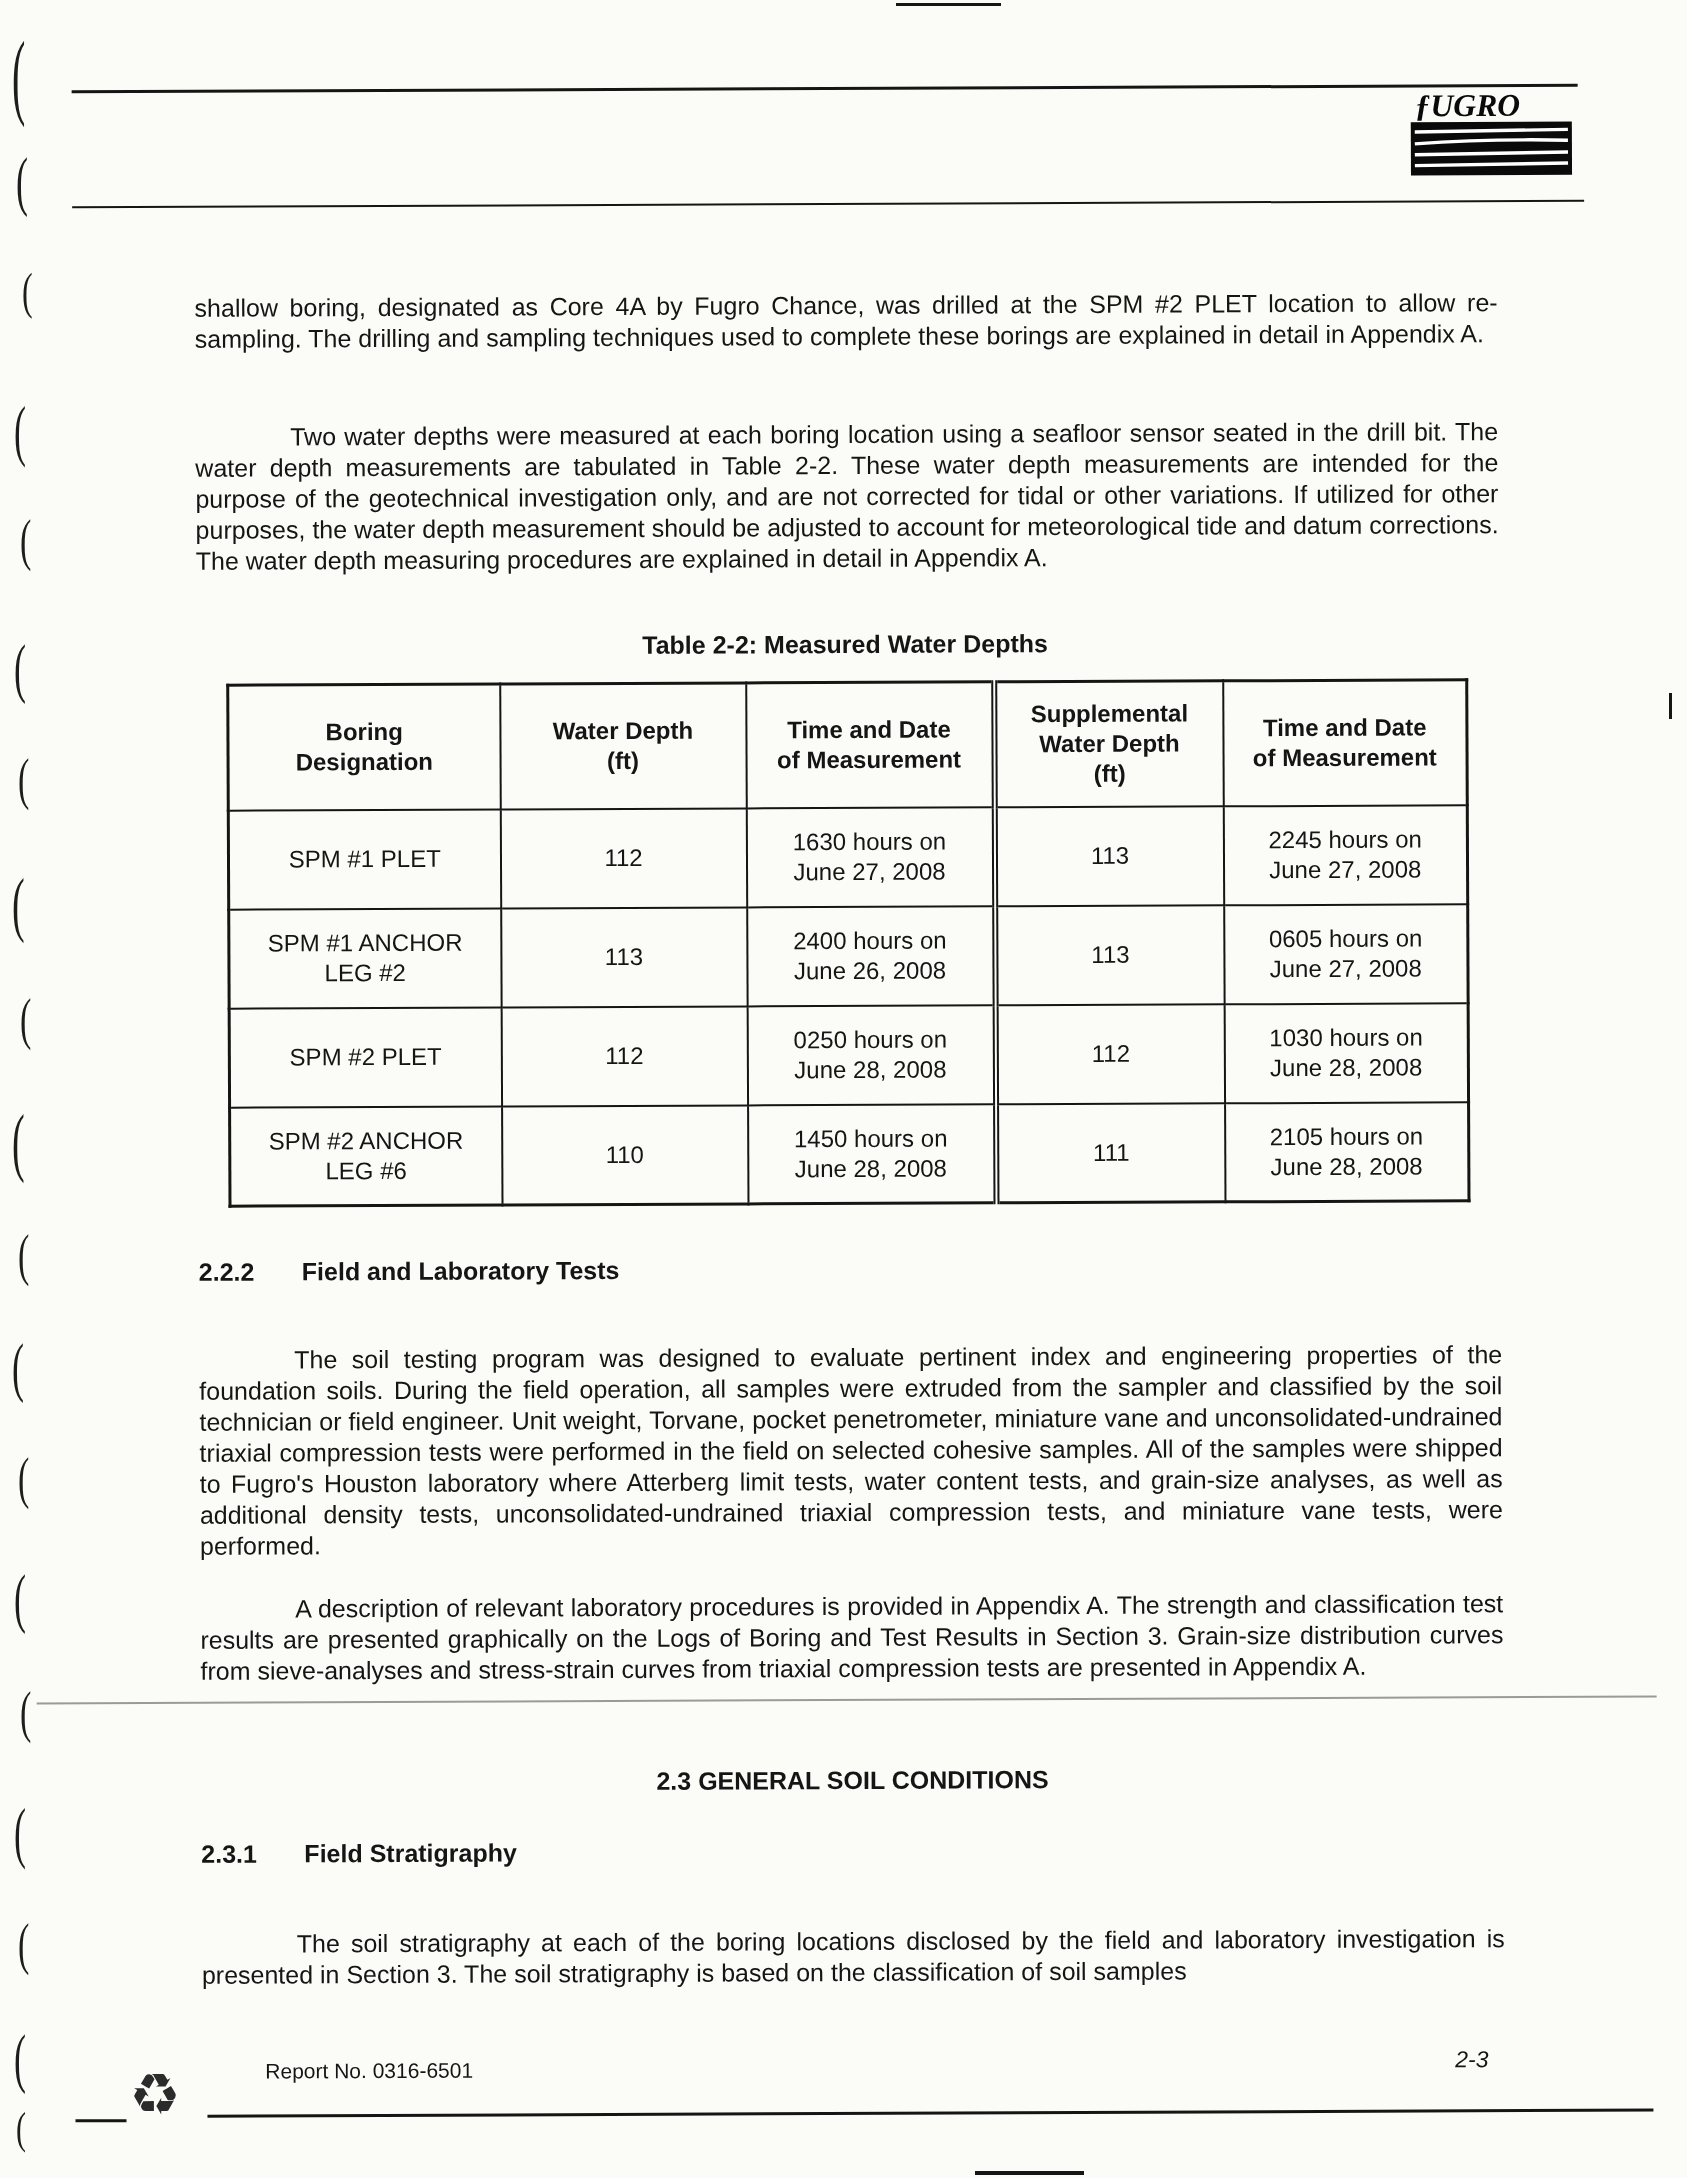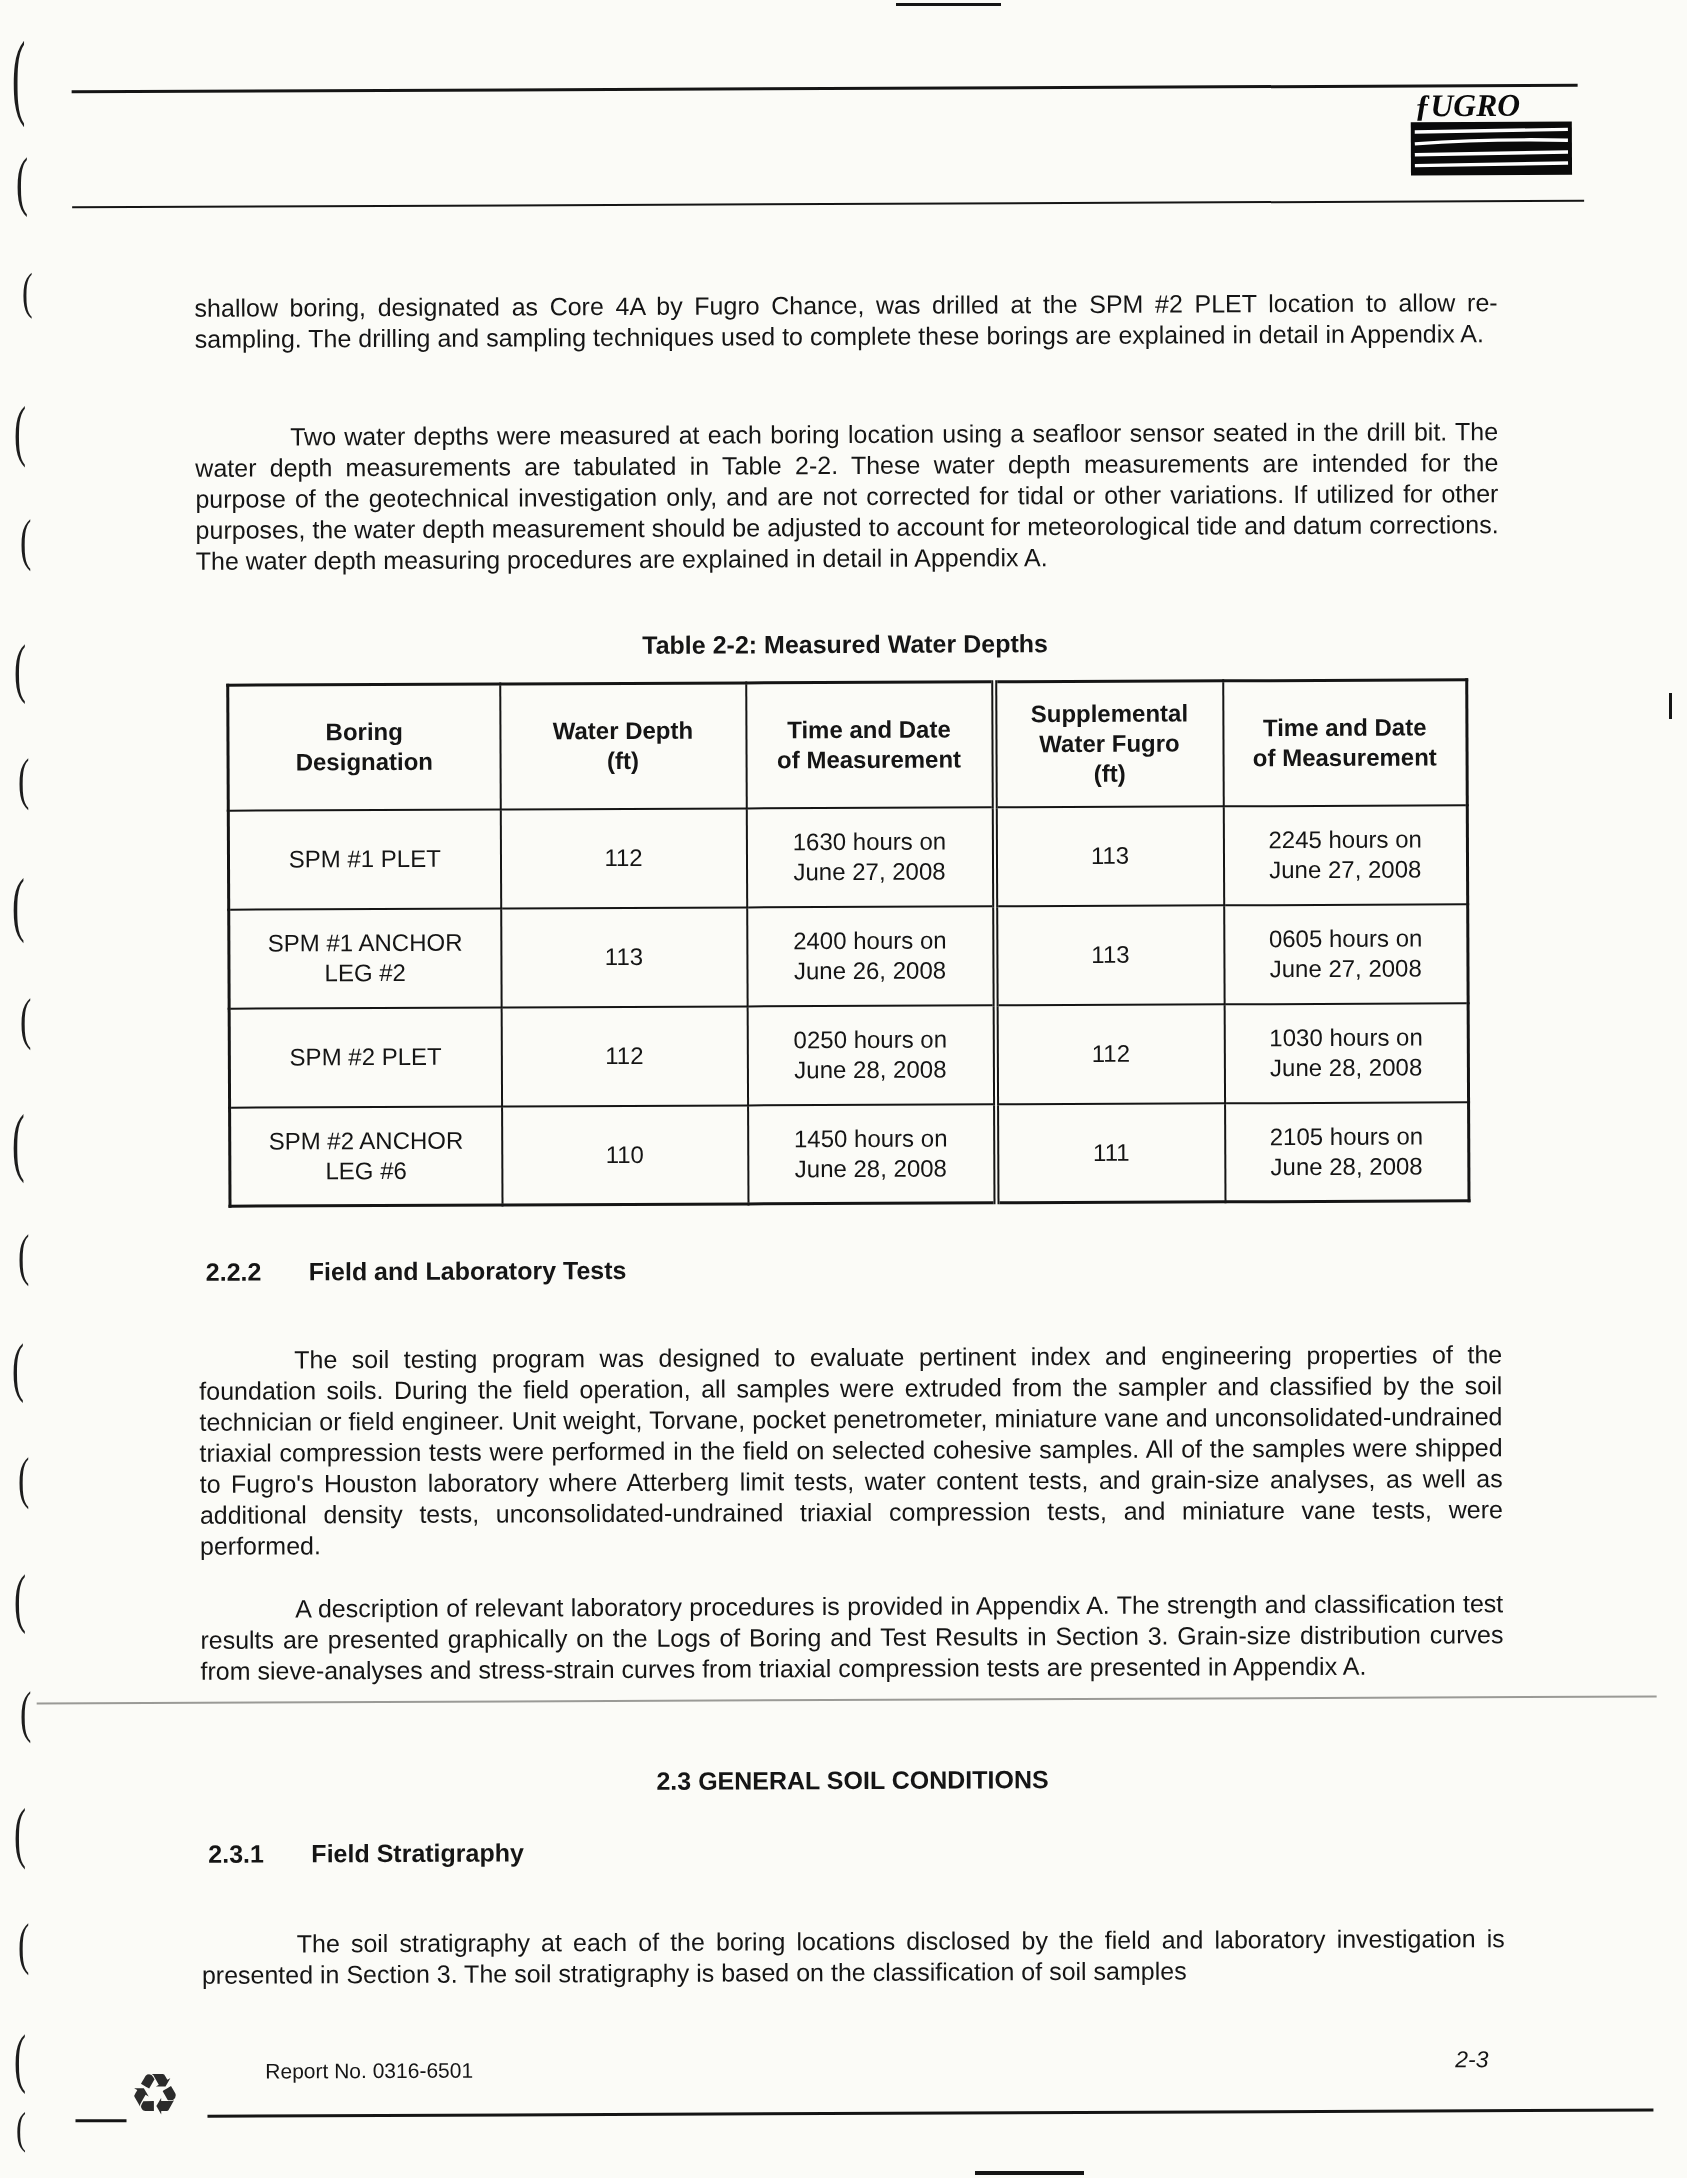--- a/index.html
+++ b/index.html
@@ -3,21 +3,21 @@
 <meta charset="utf-8">
 <style>
   html,body{margin:0;padding:0;background:#cfcfcb;}
   #page{position:relative;width:1687px;height:2178px;margin:0 auto;background:#fbfbf7;overflow:hidden;
         color:#151515;font-family:"Liberation Sans",sans-serif;}
   #tilt{position:absolute;inset:0;transform:rotate(-0.25deg);}
   .rule{position:absolute;background:#151515;}
   .para{position:absolute;left:198px;width:1303px;font-size:25px;line-height:31px;text-align:justify;}
   .para.indent{text-indent:95px;}
   .heading{position:absolute;left:198px;font-size:25px;font-weight:700;}
-  .heading .h-num{display:inline-block;min-width:103px;margin-left:7px;}
+  .heading .h-num{display:inline-block;min-width:103px;}
   .center-heading{position:absolute;left:198px;width:1303px;text-align:center;font-size:25px;font-weight:700;}
   .table-title{position:absolute;left:228px;top:630px;width:1238px;text-align:center;font-size:25px;font-weight:700;}
   #water-table{position:absolute;left:228px;top:681px;width:1238px;border-collapse:collapse;
                font-size:24px;line-height:30px;border:3px solid #151515;table-layout:fixed;}
   #water-table th,#water-table td{border:2px solid #151515;text-align:center;vertical-align:middle;
                white-space:pre-line;padding:4px 6px;}
   #water-table th:nth-child(4),#water-table td:nth-child(4){border-left:6px double #151515;}
   #water-table thead tr{height:125px;}
   #water-table tbody tr{height:99px;}
   #water-table th{font-weight:700;}
@@ -90,21 +90,21 @@
       </colgroup>
       <thead>
         <tr>
           <th>Boring
 Designation</th>
           <th>Water Depth
 (ft)</th>
           <th>Time and Date
 of Measurement</th>
           <th>Supplemental
-Water Fugro
+Water Depth
 (ft)</th>
           <th>Time and Date
 of Measurement</th>
         </tr>
       </thead>
       <tbody>
         <tr>
           <td>SPM #1 PLET</td>
           <td>112</td>
           <td>1630 hours on

